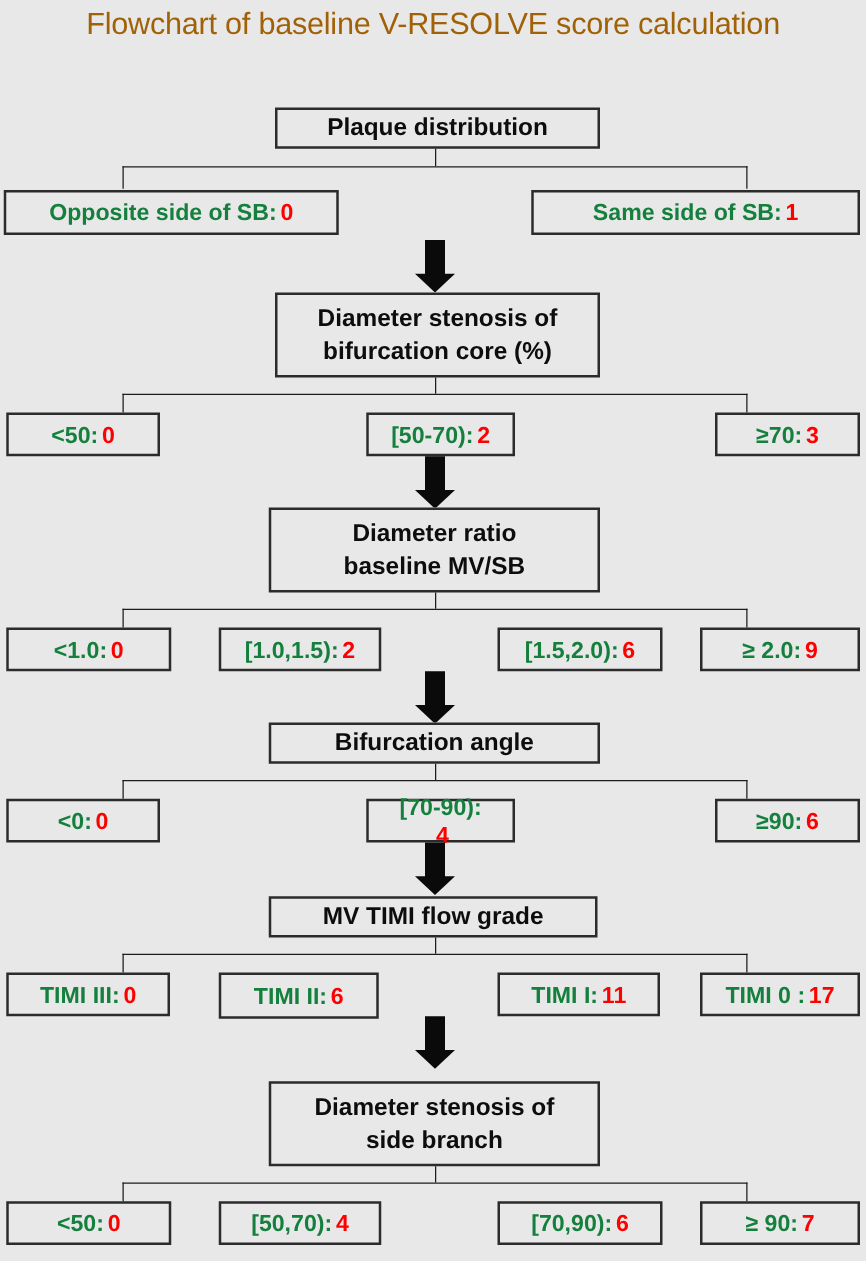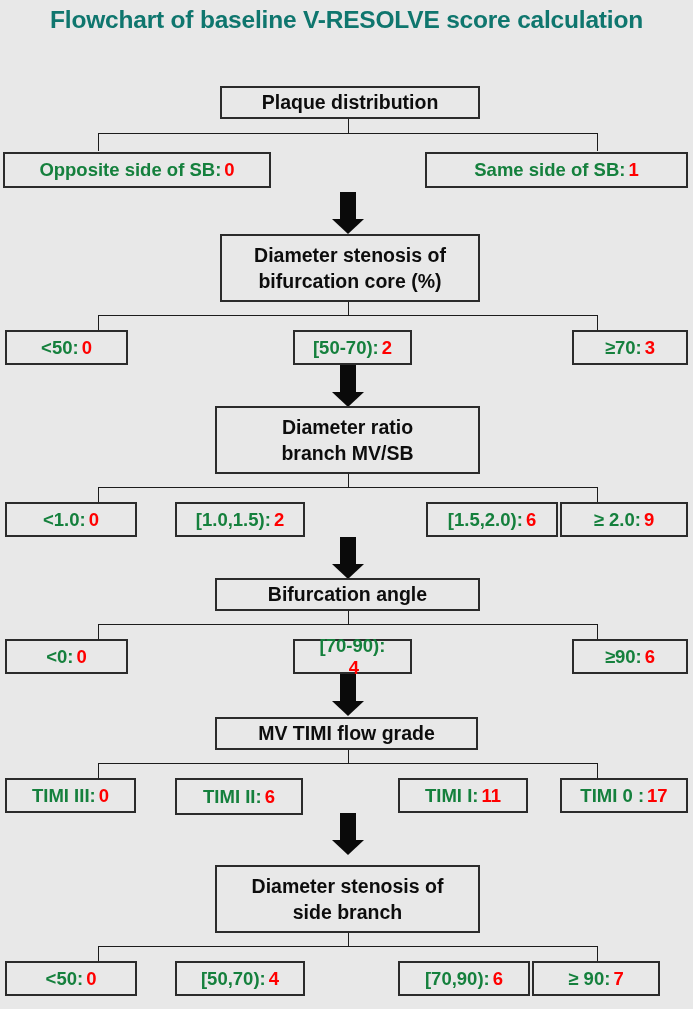--- a/index.html
+++ b/index.html
@@ -15,22 +15,22 @@
     -webkit-font-smoothing: antialiased;
   }
 
   
   #chart-title {
     position: absolute;
     left: 0; top: 6px;
     width: 693px;
     text-align: center;
     font-size: 24.5px;
-    font-weight: bold;
-    color: #0f766e;
+    font-weight: normal;
+    color: #a16207;
     letter-spacing: -0.2px;
     white-space: nowrap;
   }
 
   
   .node {
     position: absolute;
     background: #e8e8e8;
     border: 2px solid #2b2b2b;
     display: flex;
@@ -155,39 +155,39 @@
   <span class="score">3</span>
 </div>
 
 <div class="arrow" style="left:332px; top:365px; height:42px;">
   <div class="shaft" style="height:29px;"></div>
   <div class="head" style="top:27px;"></div>
 </div>
 
 <div class="node stage-node two-line" style="left:215px; top:406px; width:265px; height:68px; flex-direction:column;">
   <span>Diameter ratio</span>
-  <span>branch MV/SB</span>
+  <span>baseline MV/SB</span>
 </div>
 
 <div class="bracket" style="left:98px; top:474px; width:500px; height:30px;">
   <div class="stem" style="left:250px; top:0; height:13px;"></div>
   <div class="hbar" style="left:0; top:13px; width:500px;"></div>
   <div class="drop" style="left:0; top:13px; height:17px;"></div>
   <div class="drop" style="left:499px; top:13px; height:17px;"></div>
 </div>
 
 <div class="node option-node" style="left:5px; top:502px; width:132px; height:35px;">
   <span class="label">&lt;1.0:</span>
   <span class="score">0</span>
 </div>
 <div class="node option-node" style="left:175px; top:502px; width:130px; height:35px;">
   <span class="label">[1.0,1.5):</span>
   <span class="score">2</span>
 </div>
-<div class="node option-node" style="left:398px; top:502px; width:132px; height:35px;margin-left:28px;">
+<div class="node option-node" style="left:398px; top:502px; width:132px; height:35px;">
   <span class="label">[1.5,2.0):</span>
   <span class="score">6</span>
 </div>
 <div class="node option-node" style="left:560px; top:502px; width:128px; height:35px;">
   <span class="label">≥ 2.0:</span>
   <span class="score">9</span>
 </div>
 
 <div class="arrow" style="left:332px; top:537px; height:42px;">
   <div class="shaft" style="height:29px;"></div>
@@ -273,16 +273,16 @@
   <span class="score">0</span>
 </div>
 <div class="node option-node" style="left:175px; top:961px; width:130px; height:35px;">
   <span class="label">[50,70):</span>
   <span class="score">4</span>
 </div>
 <div class="node option-node" style="left:398px; top:961px; width:132px; height:35px;">
   <span class="label">[70,90):</span>
   <span class="score">6</span>
 </div>
-<div class="node option-node" style="left:532px; top:961px; width:128px; height:35px;">
+<div class="node option-node" style="left:560px; top:961px; width:128px; height:35px;">
   <span class="label">≥ 90:</span>
   <span class="score">7</span>
 </div>
 
 </body></html>

